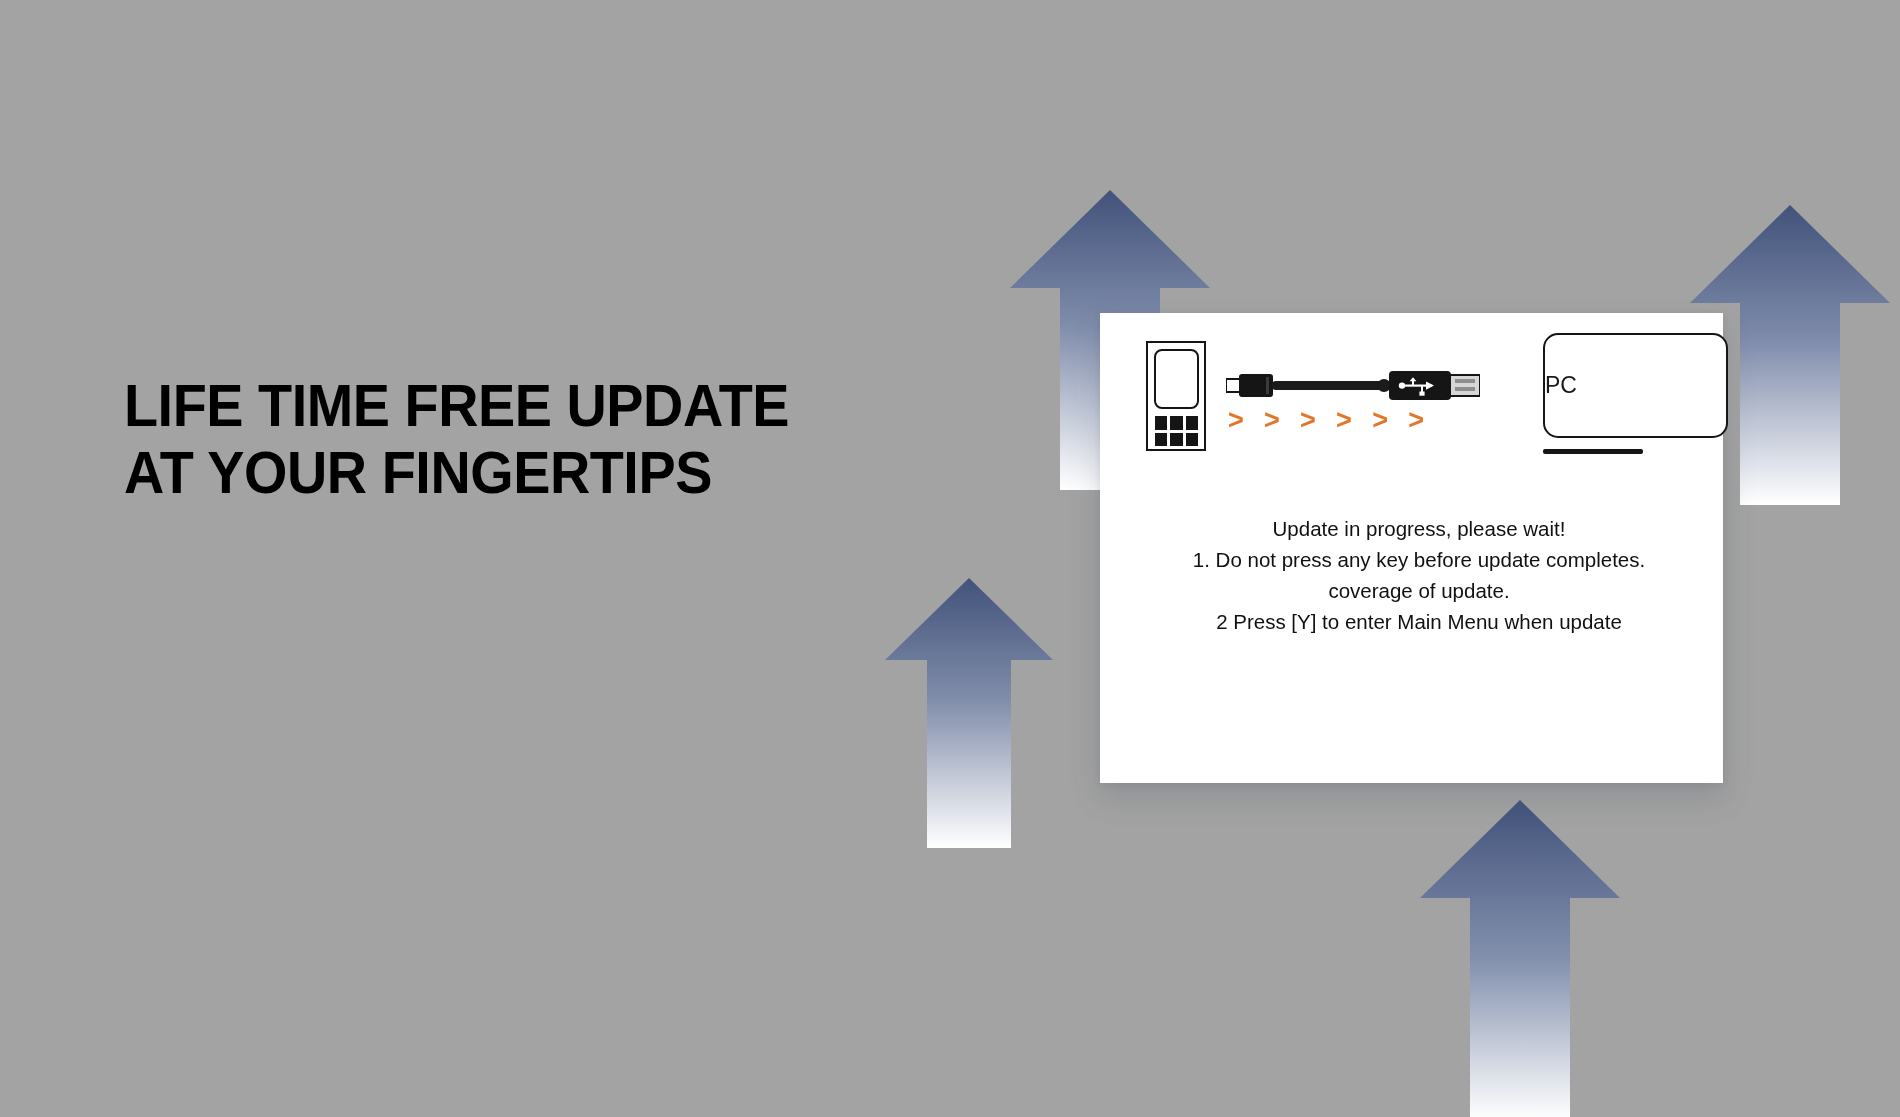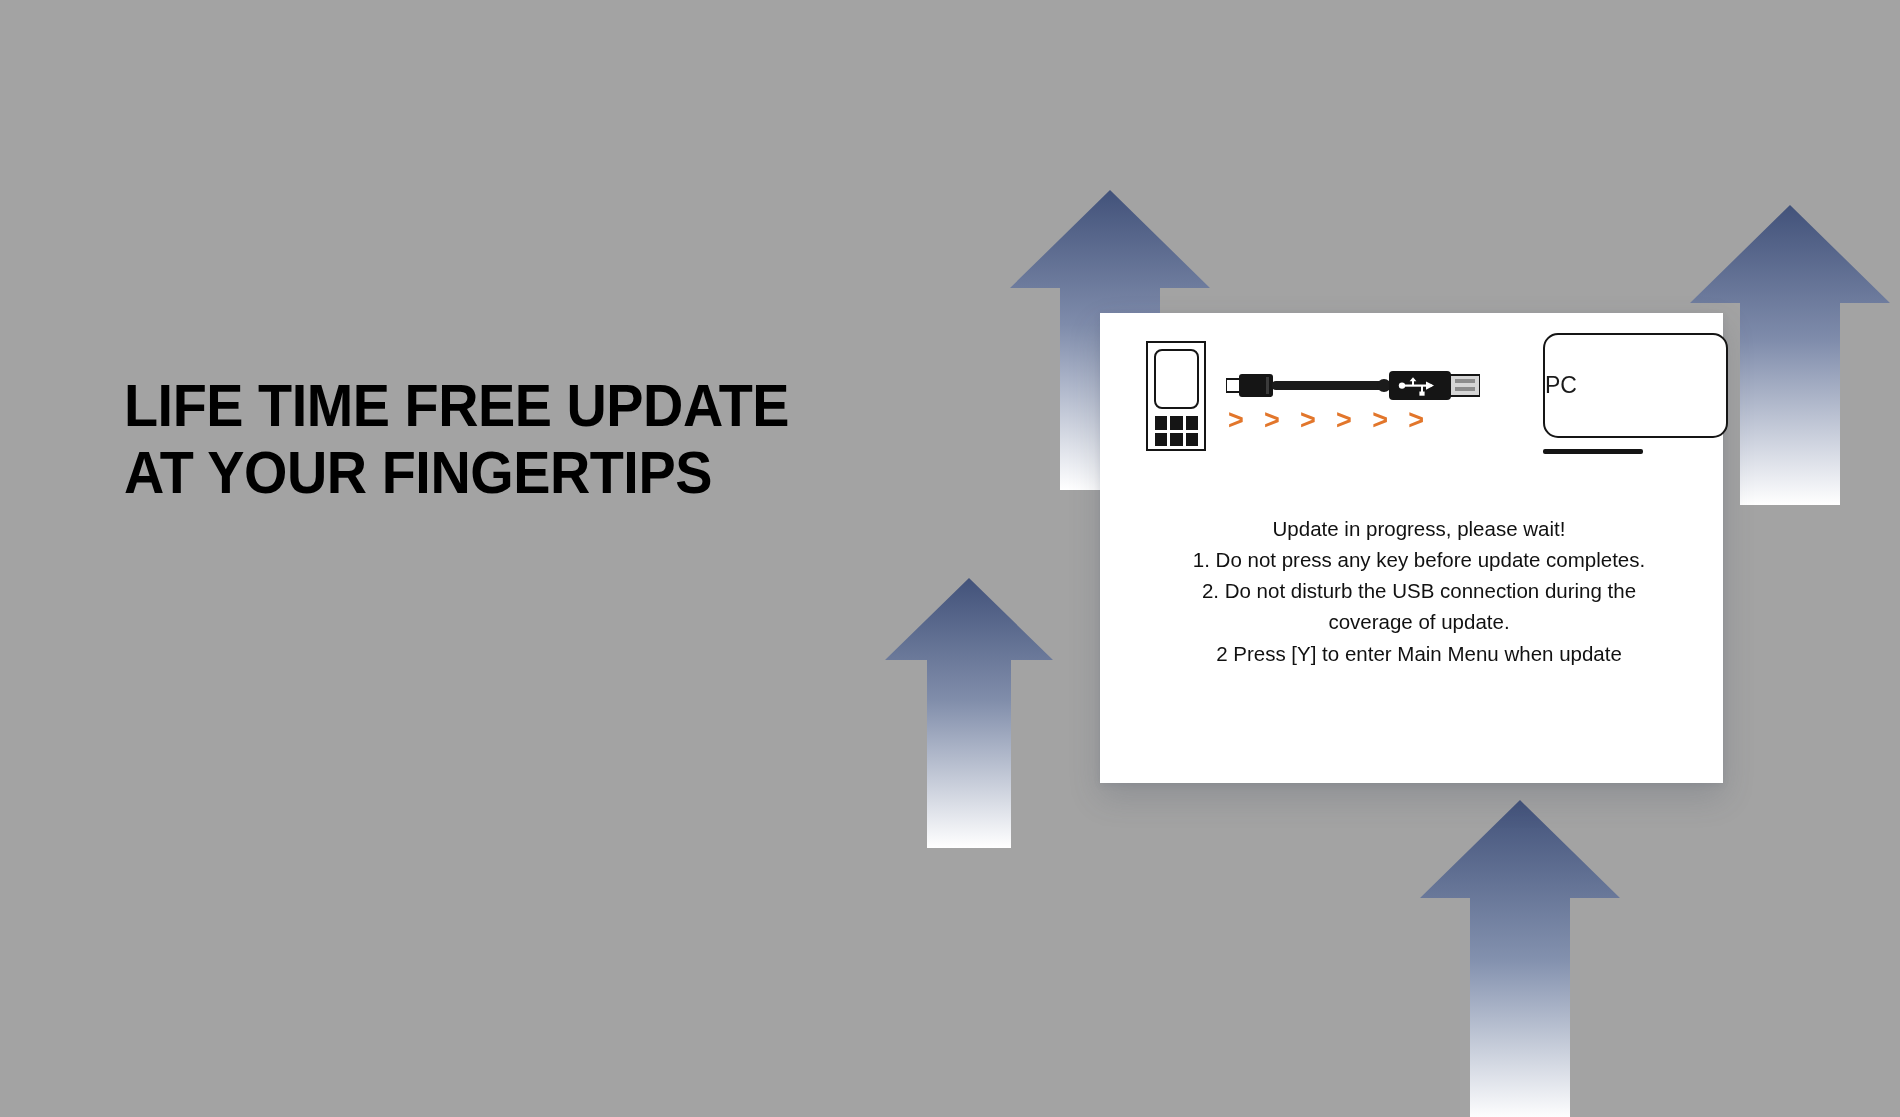--- a/index.html
+++ b/index.html
@@ -262,19 +262,18 @@
 
       <div id="monitor">
         <span id="monitor-label">PC</span>
       </div>
       <div id="monitor-stand"></div>
     </div>
 
     <div id="card-text">
       <span class="line">Update in progress, please wait!</span>
       <span class="line">1. Do not press any key before update completes.</span>
-      <span class="line">2. Do not disturb the USB connection during the</span>
       <span class="line">coverage of update.</span>
       <span class="line">2 Press [Y] to enter Main Menu when update</span>
     </div>
 
   </div>
 </div>
 
 </body></html>

